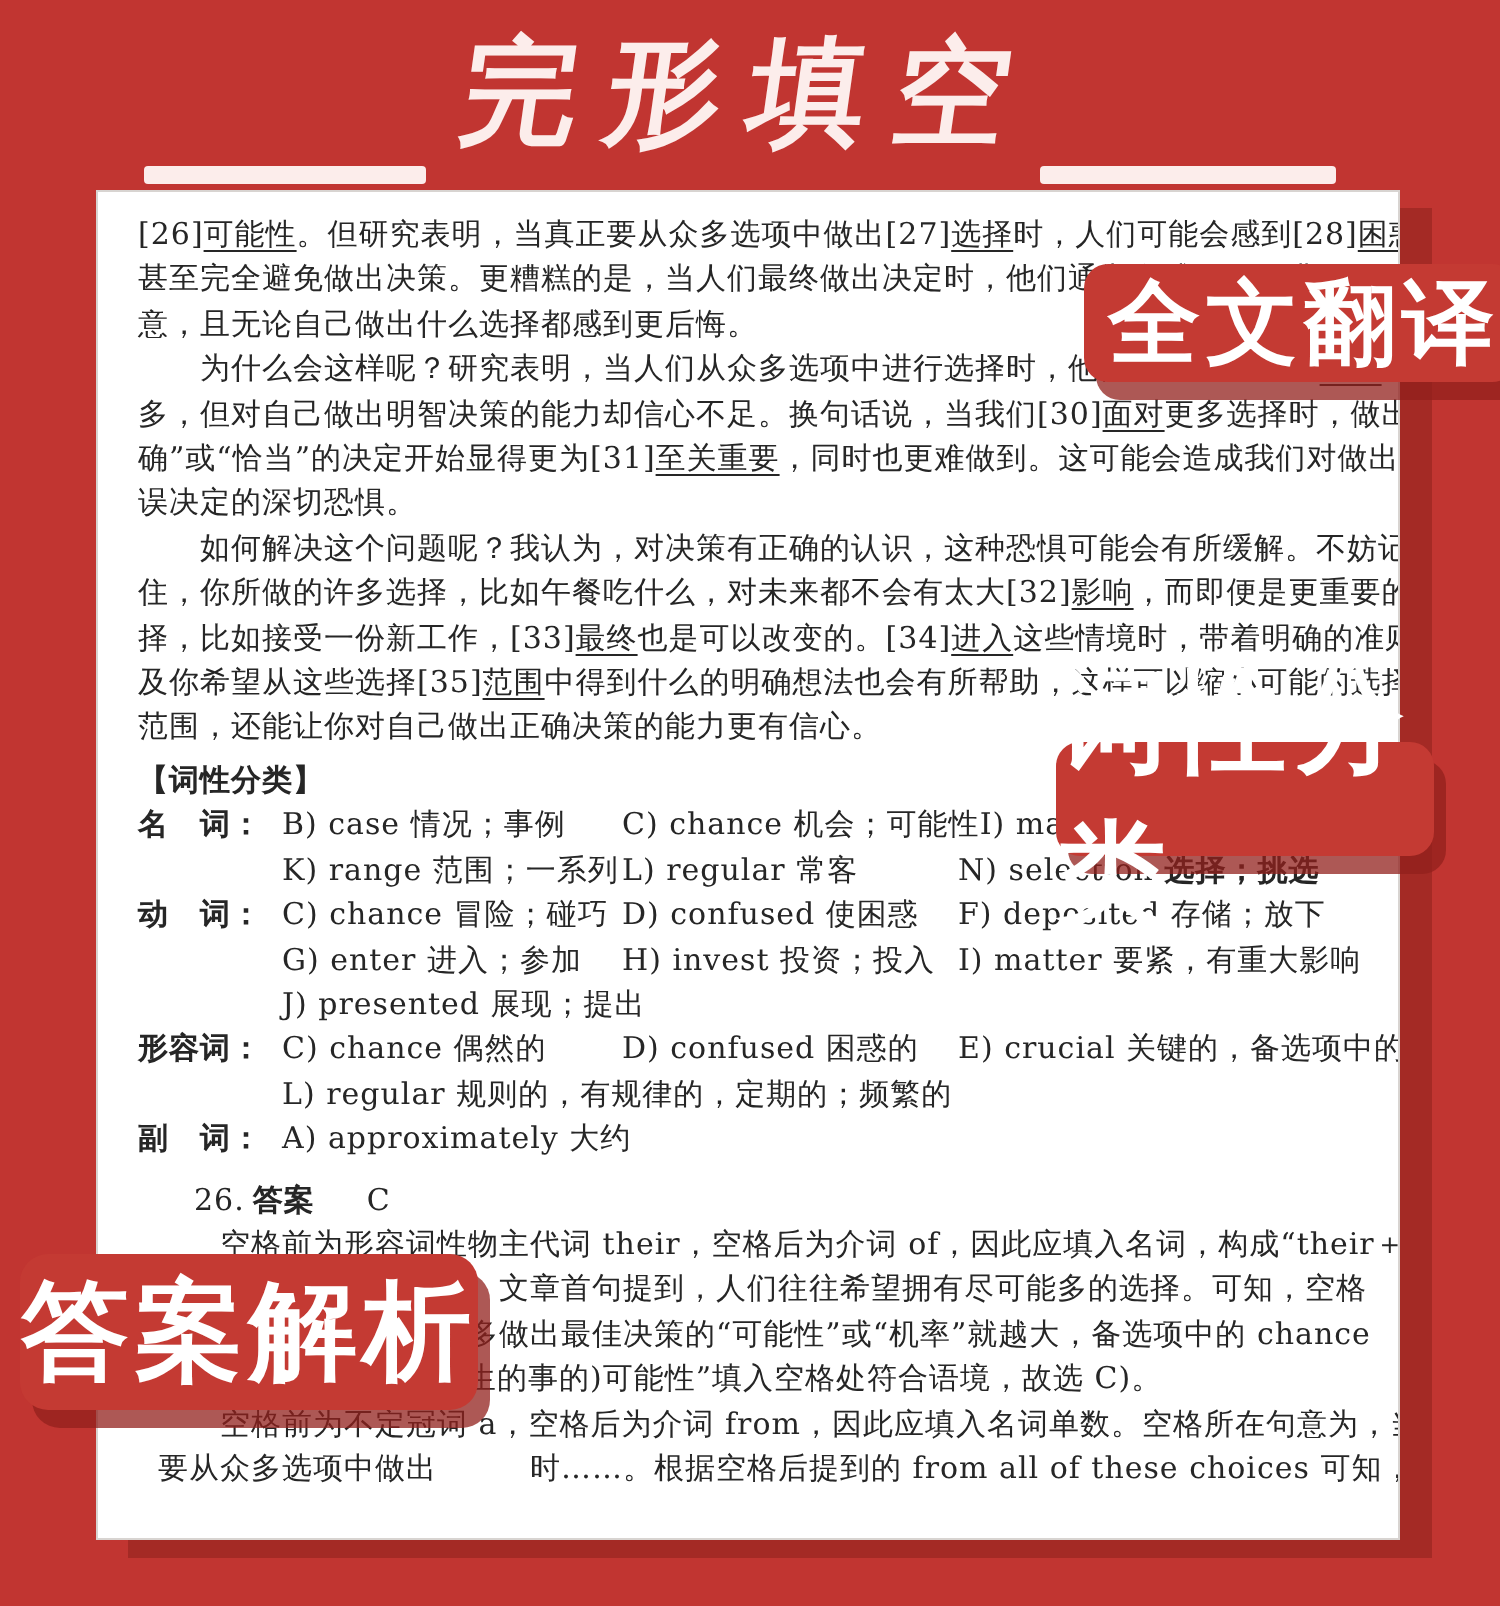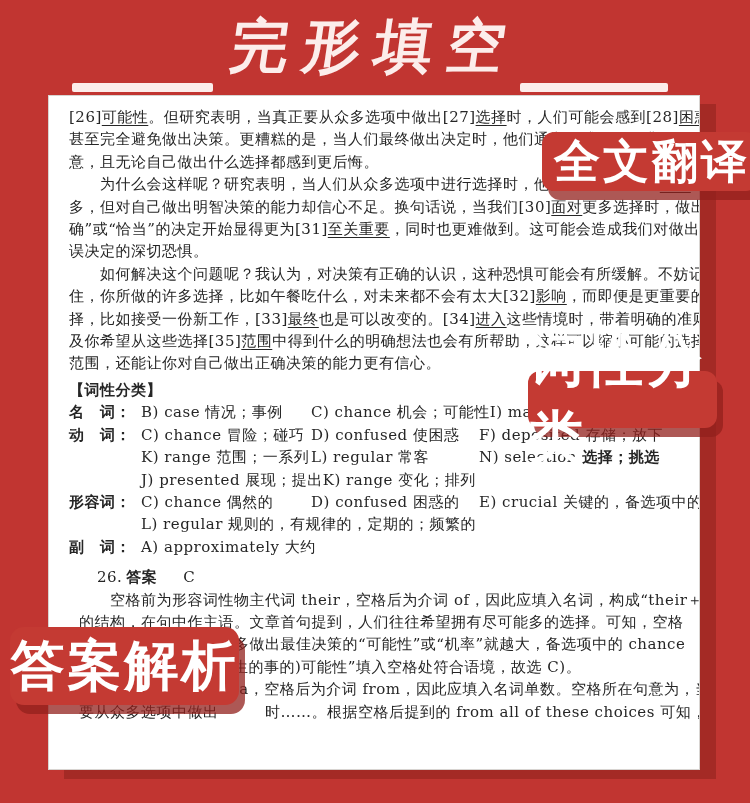--- a/index.html
+++ b/index.html
@@ -87,35 +87,40 @@
       </div>
     <div id="pos-header" class="line">【词性分类】</div>
     <div id="pos-rows">
         <div class="pos-row line">
           <span class="pos-label">名　词：</span>
           <span class="pos-cell0">B) case 情况；事例</span>
           <span class="pos-cell1">C) chance 机会；可能性</span>
           <span class="pos-cell2">I) matter 要紧事；问题</span>
         </div>
         <div class="pos-row line">
+          <span class="pos-label"></span>
+          <span class="pos-cell0">K) range 范围；一系列</span>
+          <span class="pos-cell1">L) regular 常客</span>
+          <span class="pos-cell2">N) selection <b>选择；挑选</b></span>
+        </div>
+        <div class="pos-row line">
           <span class="pos-label">动　词：</span>
           <span class="pos-cell0">C) chance 冒险；碰巧</span>
           <span class="pos-cell1">D) confused 使困惑</span>
           <span class="pos-cell2">F) deposited 存储；放下</span>
         </div>
         <div class="pos-row line">
           <span class="pos-label"></span>
-          <span class="pos-cell0">K) range 范围；一系列</span>
-          <span class="pos-cell1">L) regular 常客</span>
-          <span class="pos-cell2">N) selection <b>选择；挑选</b></span>
+          <span class="pos-cell0">G) enter 进入；参加</span>
+          <span class="pos-cell1">H) invest 投资；投入</span>
+          <span class="pos-cell2">I)  matter 要紧，有重大影响</span>
         </div>
         <div class="pos-row line">
           <span class="pos-label"></span>
           <span class="pos-cell0">J) presented 展现；提出</span>
-          <span class="pos-cell1">K) range 变化；排列</span>
         </div>
         <div class="pos-row line">
           <span class="pos-label">形容词：</span>
           <span class="pos-cell0">C) chance 偶然的</span>
           <span class="pos-cell1">D) confused 困惑的</span>
           <span class="pos-cell2">E) crucial 关键的，备选项中的</span>
         </div>
         <div class="pos-row line">
           <span class="pos-label"></span>
           <span class="pos-cell-wide">L) regular 规则的，有规律的，定期的；频繁的</span>

